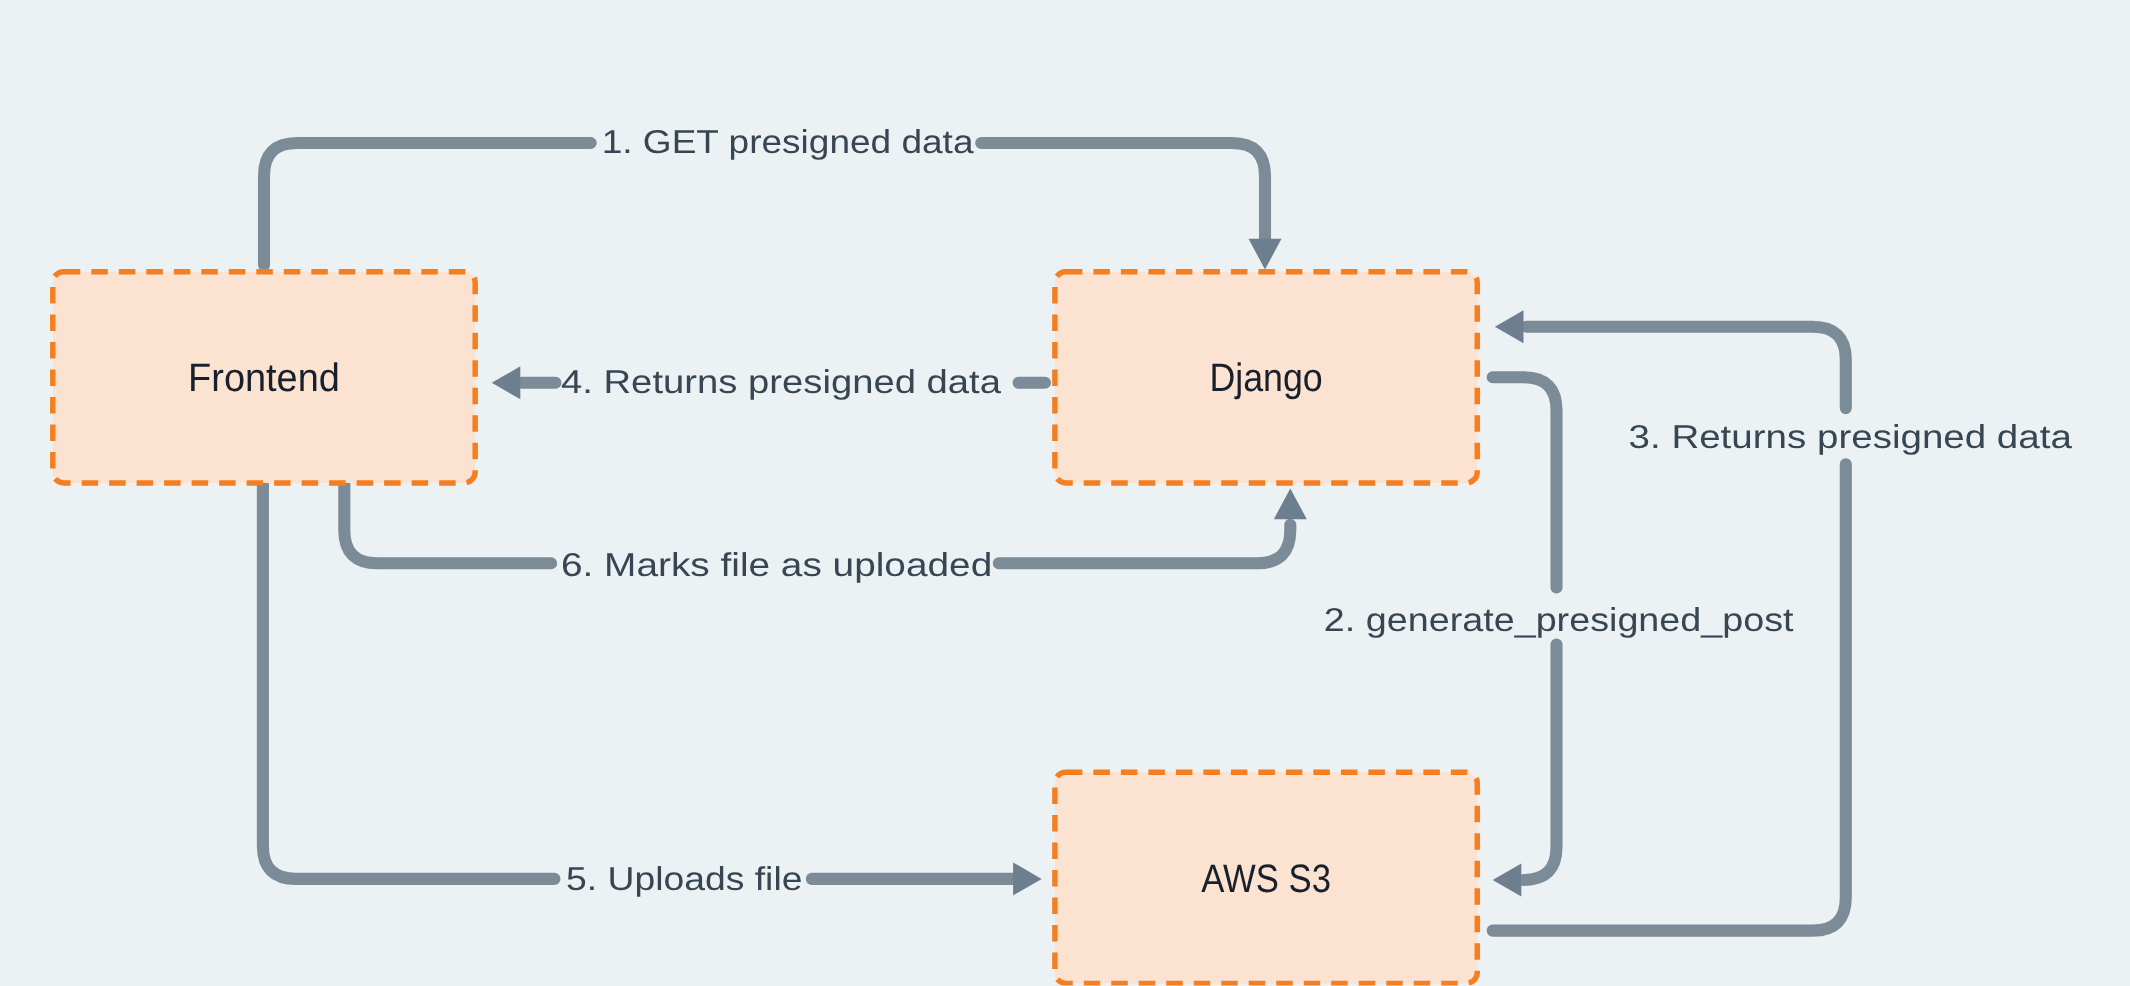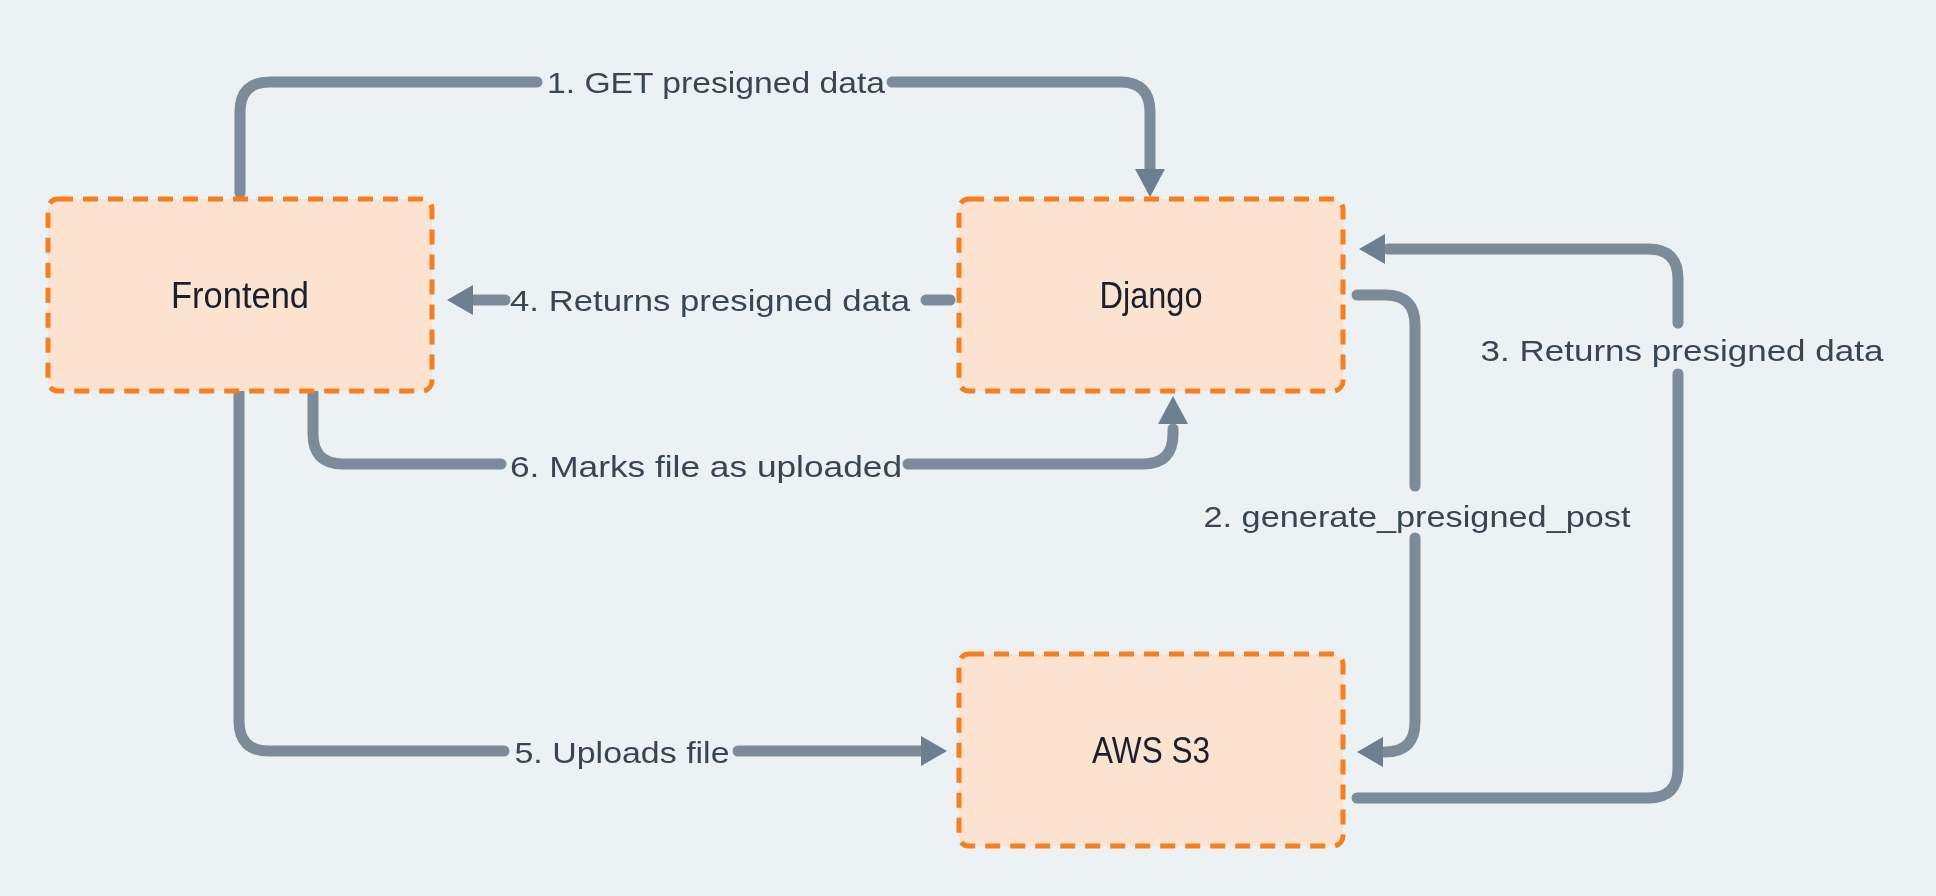--- a/index.html
+++ b/index.html
@@ -11,21 +11,21 @@
     --edge_label_text:#374652;
     --node_label_text:#17202c;
   }
   html,body{margin:0;padding:0;}
   body{
     width:1936px;height:896px;
     background:var(--background);
     overflow:hidden;
     font-family:"Liberation Sans", sans-serif;
   }
-  .diagram-wrap{width:1936px;height:716px;}
+  .diagram-wrap{width:1936px;height:716px;margin-top:48px;}
   svg{display:block;}
   .node-box{
     fill:var(--node_fill);
     stroke:var(--node_border);
     stroke-width:5;
     stroke-dasharray:15 10;
   }
   .conn{
     fill:none;
     stroke:var(--connector);

